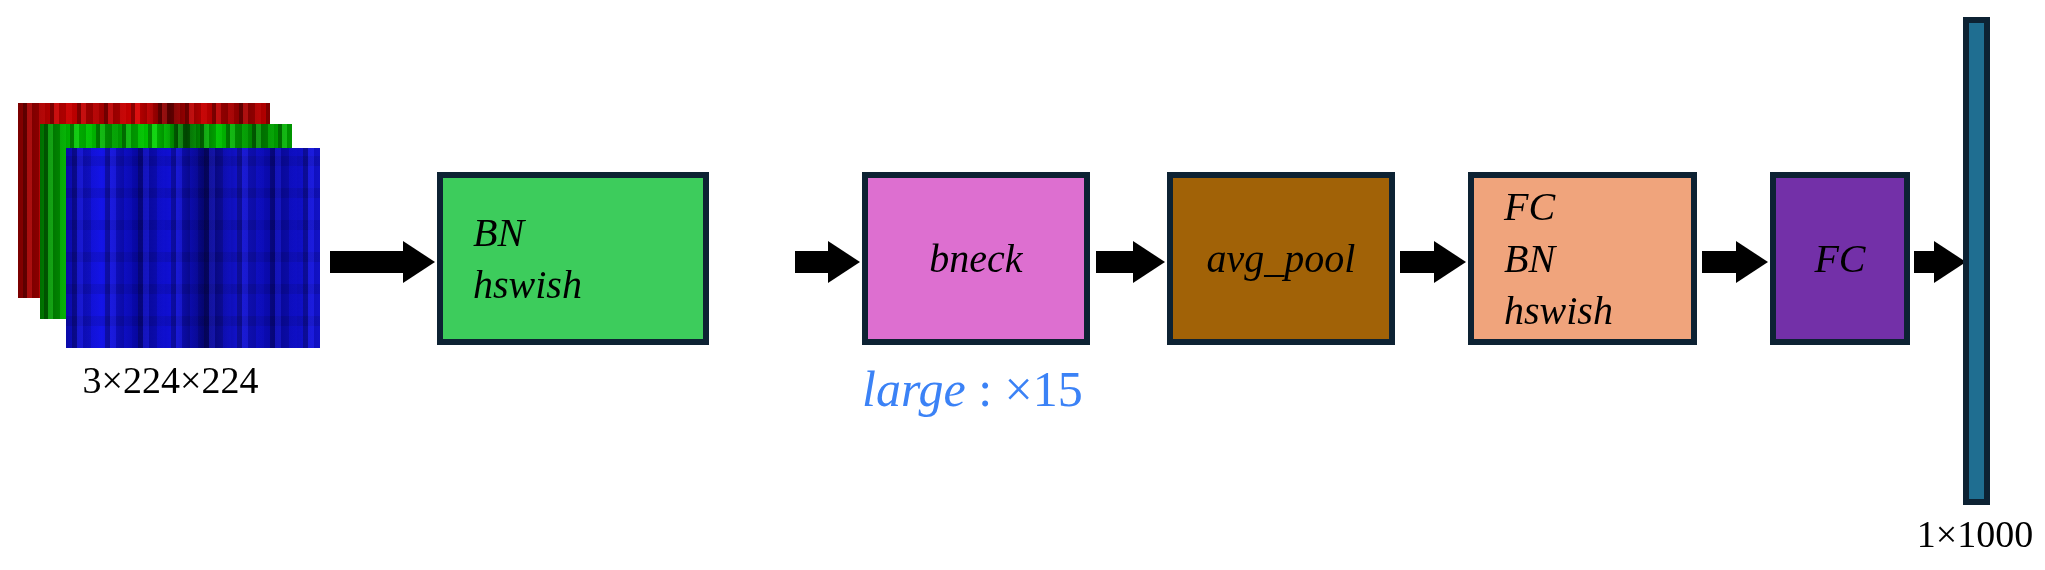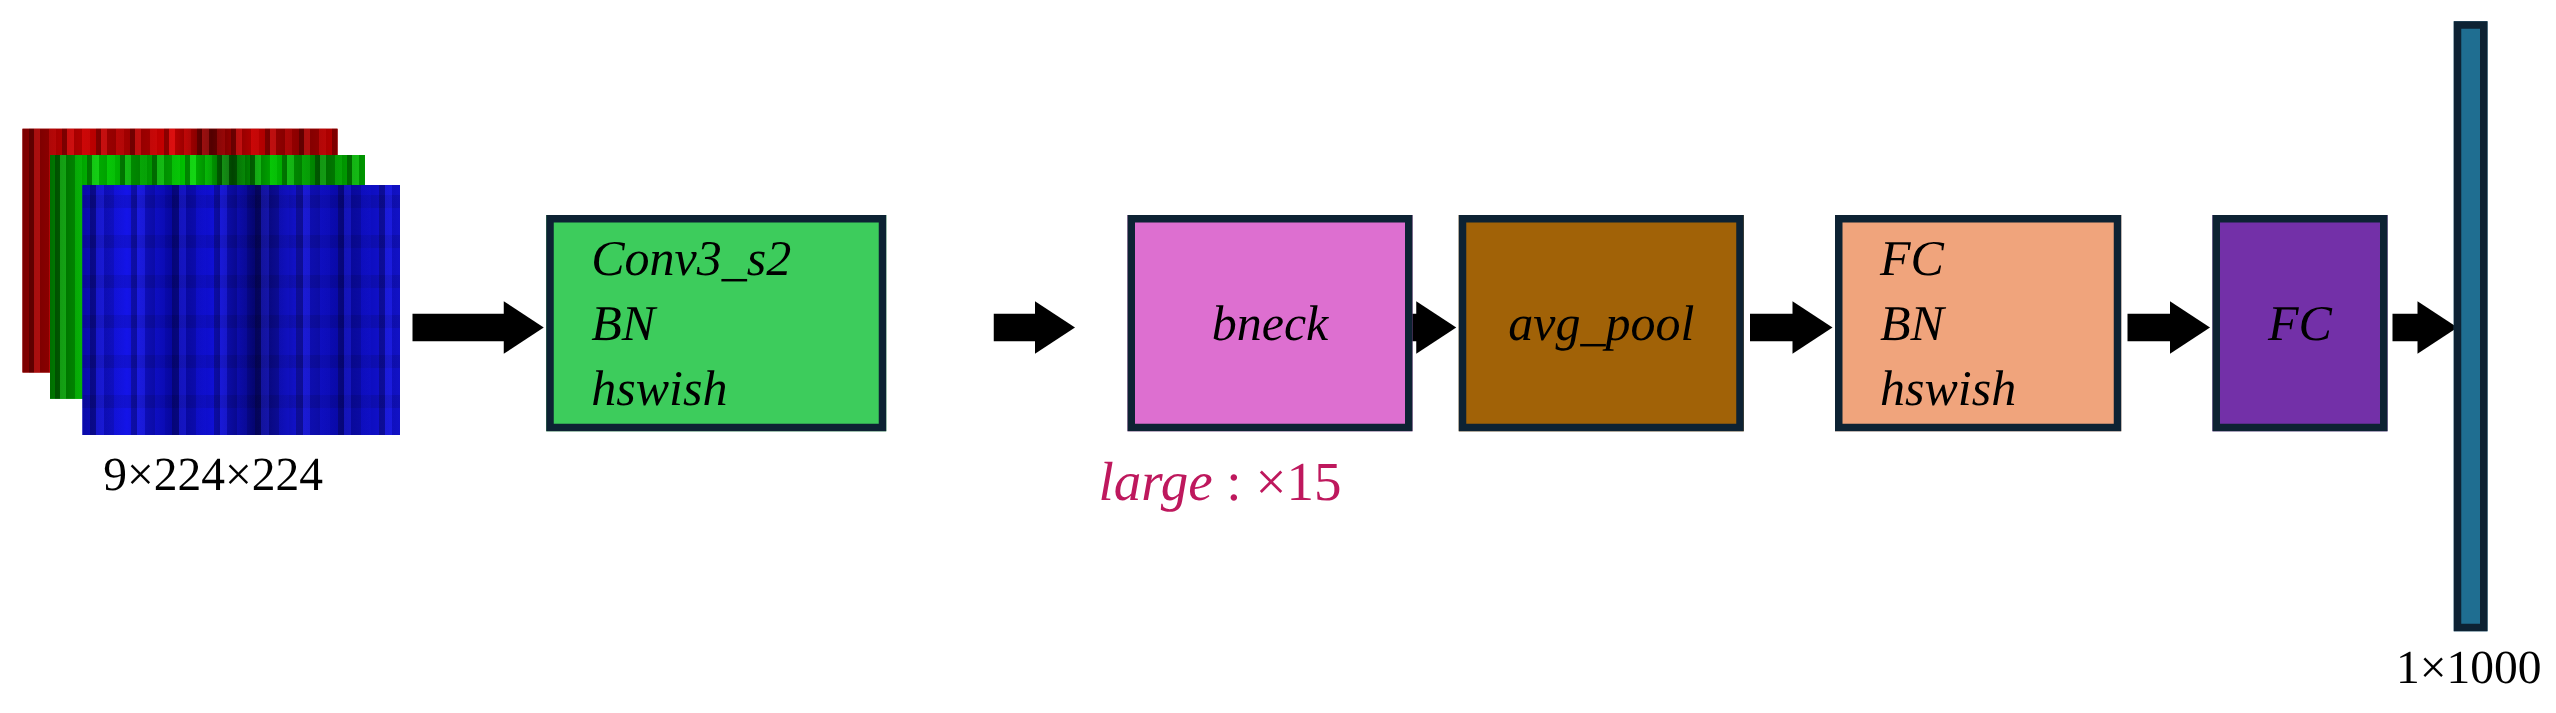--- a/index.html
+++ b/index.html
@@ -133,38 +133,38 @@
   .out-caption {
     position: absolute;
     text-align: center;
     font-size: 38px;
     color: #000000;
     white-space: nowrap;
   }
 
   .bneck-caption {
     position: absolute;
-    text-align: center;
-    font-size: 44px;
-    color: #be185d;
+    text-align: left;
+    font-size: 50px;
+    color: #3b82f6;
     white-space: nowrap;
   }
   .bneck-caption .it { font-style: italic; }
 </style>
 </head>
 <body>
 
 <div id="canvas">
 
   <div class="img-stack">
     <div class="chan chan-r"></div>
     <div class="chan chan-g"></div>
     <div class="chan chan-b"></div>
   </div>
-  <div class="img-caption">9×224×224</div>
+  <div class="img-caption">3×224×224</div>
 
   <div class="arrow" id="arrow-0" style="left: 330px; top: 241px; width: 105px;">
     <div class="shaft" style="width: 75px;"></div>
     <div class="head" style="left: 73px;"></div>
   </div>
   <div class="arrow" id="arrow-1" style="left: 795px; top: 241px; width: 65px;">
     <div class="shaft" style="width: 35px;"></div>
     <div class="head" style="left: 33px;"></div>
   </div>
   <div class="arrow" id="arrow-2" style="left: 1096px; top: 241px; width: 69px;">
@@ -178,26 +178,25 @@
   <div class="arrow" id="arrow-4" style="left: 1702px; top: 241px; width: 66px;">
     <div class="shaft" style="width: 36px;"></div>
     <div class="head" style="left: 34px;"></div>
   </div>
   <div class="arrow" id="arrow-5" style="left: 1914px; top: 241px; width: 52px;">
     <div class="shaft" style="width: 22px;"></div>
     <div class="head" style="left: 20px;"></div>
   </div>
 
   <div class="block left-lines" id="block-0" style="left: 437px; top: 172px; width: 272px; height: 173px; background: rgb(61, 204, 92); border-color: rgb(13, 34, 51);">
-    <span class="ln">Conv3_s2</span>
     <span class="ln">BN</span>
     <span class="ln">hswish</span>
   </div>
 
-  <div class="block" id="block-1" style="left: 862px; top: 172px; width: 228px; height: 173px; background: rgb(221, 111, 208); border-color: rgb(13, 34, 51); margin-left: 40px;">
+  <div class="block" id="block-1" style="left: 862px; top: 172px; width: 228px; height: 173px; background: rgb(221, 111, 208); border-color: rgb(13, 34, 51);">
     <span class="ln">bneck</span>
   </div>
 
   <div class="block" id="block-2" style="left: 1167px; top: 172px; width: 228px; height: 173px; background: #a16207; border-color: rgb(13, 34, 51);">
     <span class="ln">avg_pool</span>
   </div>
 
   <div class="block left-lines" id="block-3" style="left: 1468px; top: 172px; width: 229px; height: 173px; background: rgb(240, 164, 124); border-color: rgb(13, 34, 51);">
     <span class="ln">FC</span>
     <span class="ln">BN</span>

